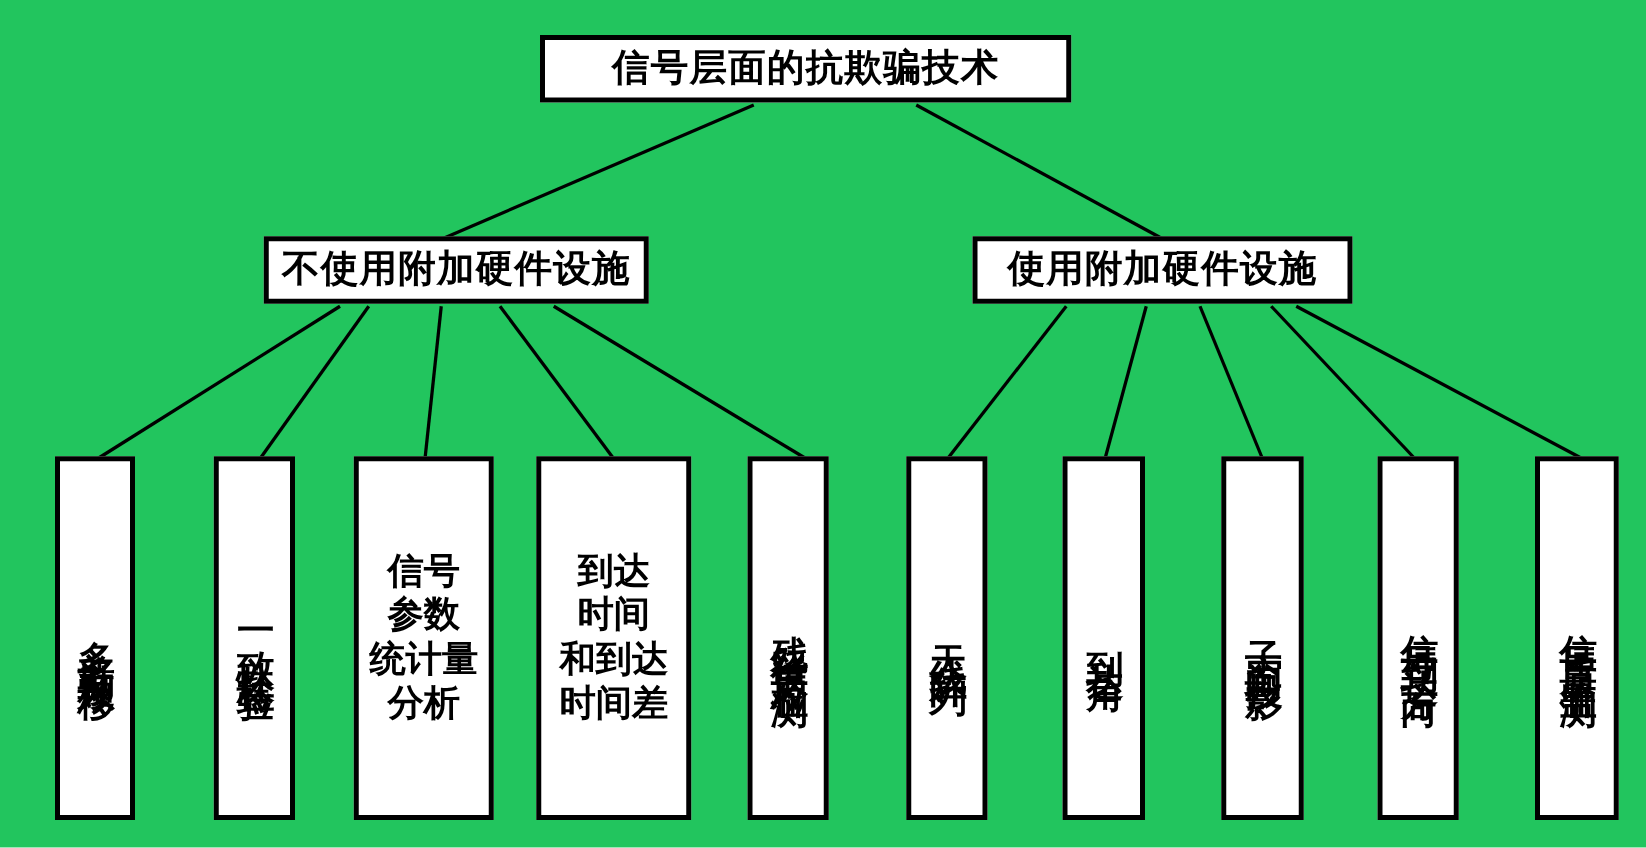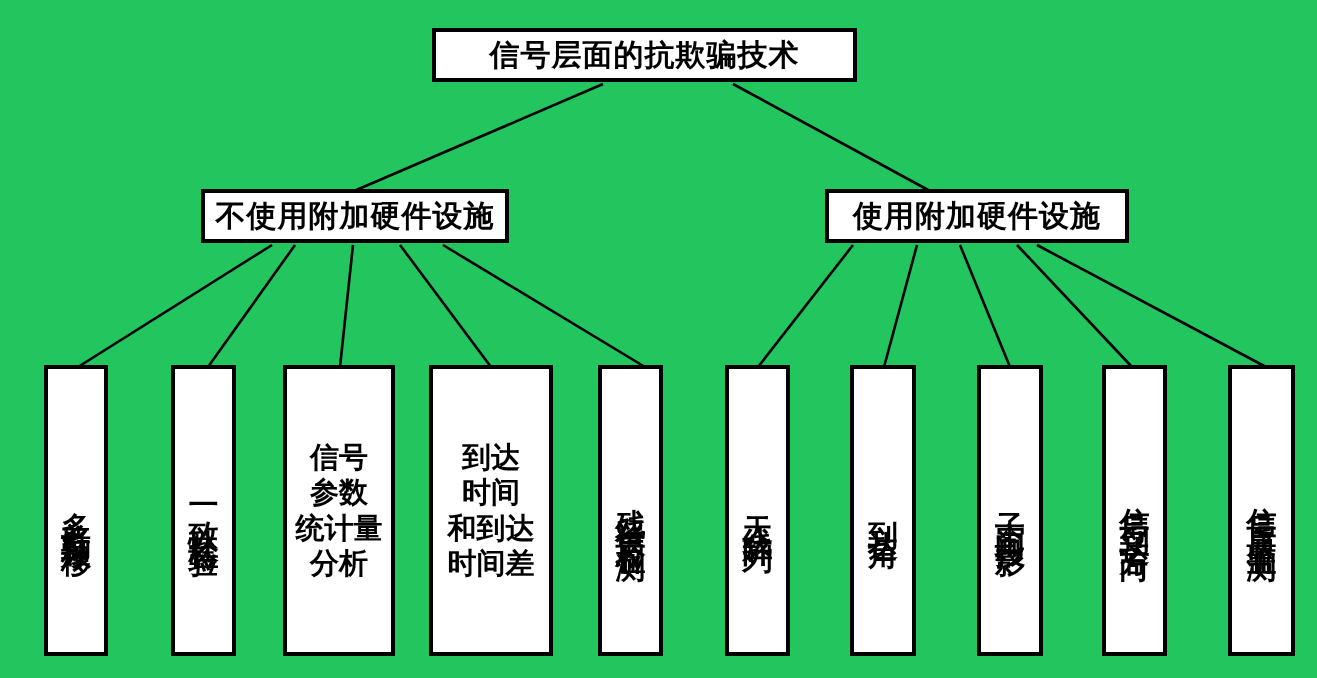--- a/index.html
+++ b/index.html
@@ -73,25 +73,25 @@
     <line x1="917" y1="245" x2="884" y2="367" stroke="#000" stroke-width="2.6"></line>
     <line x1="960" y1="245" x2="1010" y2="367" stroke="#000" stroke-width="2.6"></line>
     <line x1="1017" y1="245" x2="1132" y2="367" stroke="#000" stroke-width="2.6"></line>
     <line x1="1037" y1="245" x2="1266" y2="367" stroke="#000" stroke-width="2.6"></line>
   </svg>
 
   <div class="node" style="left:432px; top:28px; width:425px; height:54px;">
     <span class="h-label">信号层面的抗欺骗技术</span>
   </div>
 
-  <div class="node" style="left:201px; top:189px; width:308px; height:54px;justify-content:center;">
+  <div class="node" style="left:211px; top:189px; width:308px; height:54px;justify-content:center;">
     <span class="h-label">不使用附加硬件设施</span>
   </div>
 
-  <div class="node" style="left:825px; top:189px; width:304px; height:54px;">
+  <div class="node" style="left:778px; top:189px; width:304px; height:54px;">
     <span class="h-label">使用附加硬件设施</span>
   </div>
 
   <div class="node" style="left:44px; top:365px; width:64px; height:291px;">
     <span class="v-label">多普勒频移</span>
   </div>
 
   <div class="node" style="left:171px; top:365px; width:65px; height:291px;">
     <span class="v-label">一致性检验</span>
   </div>

